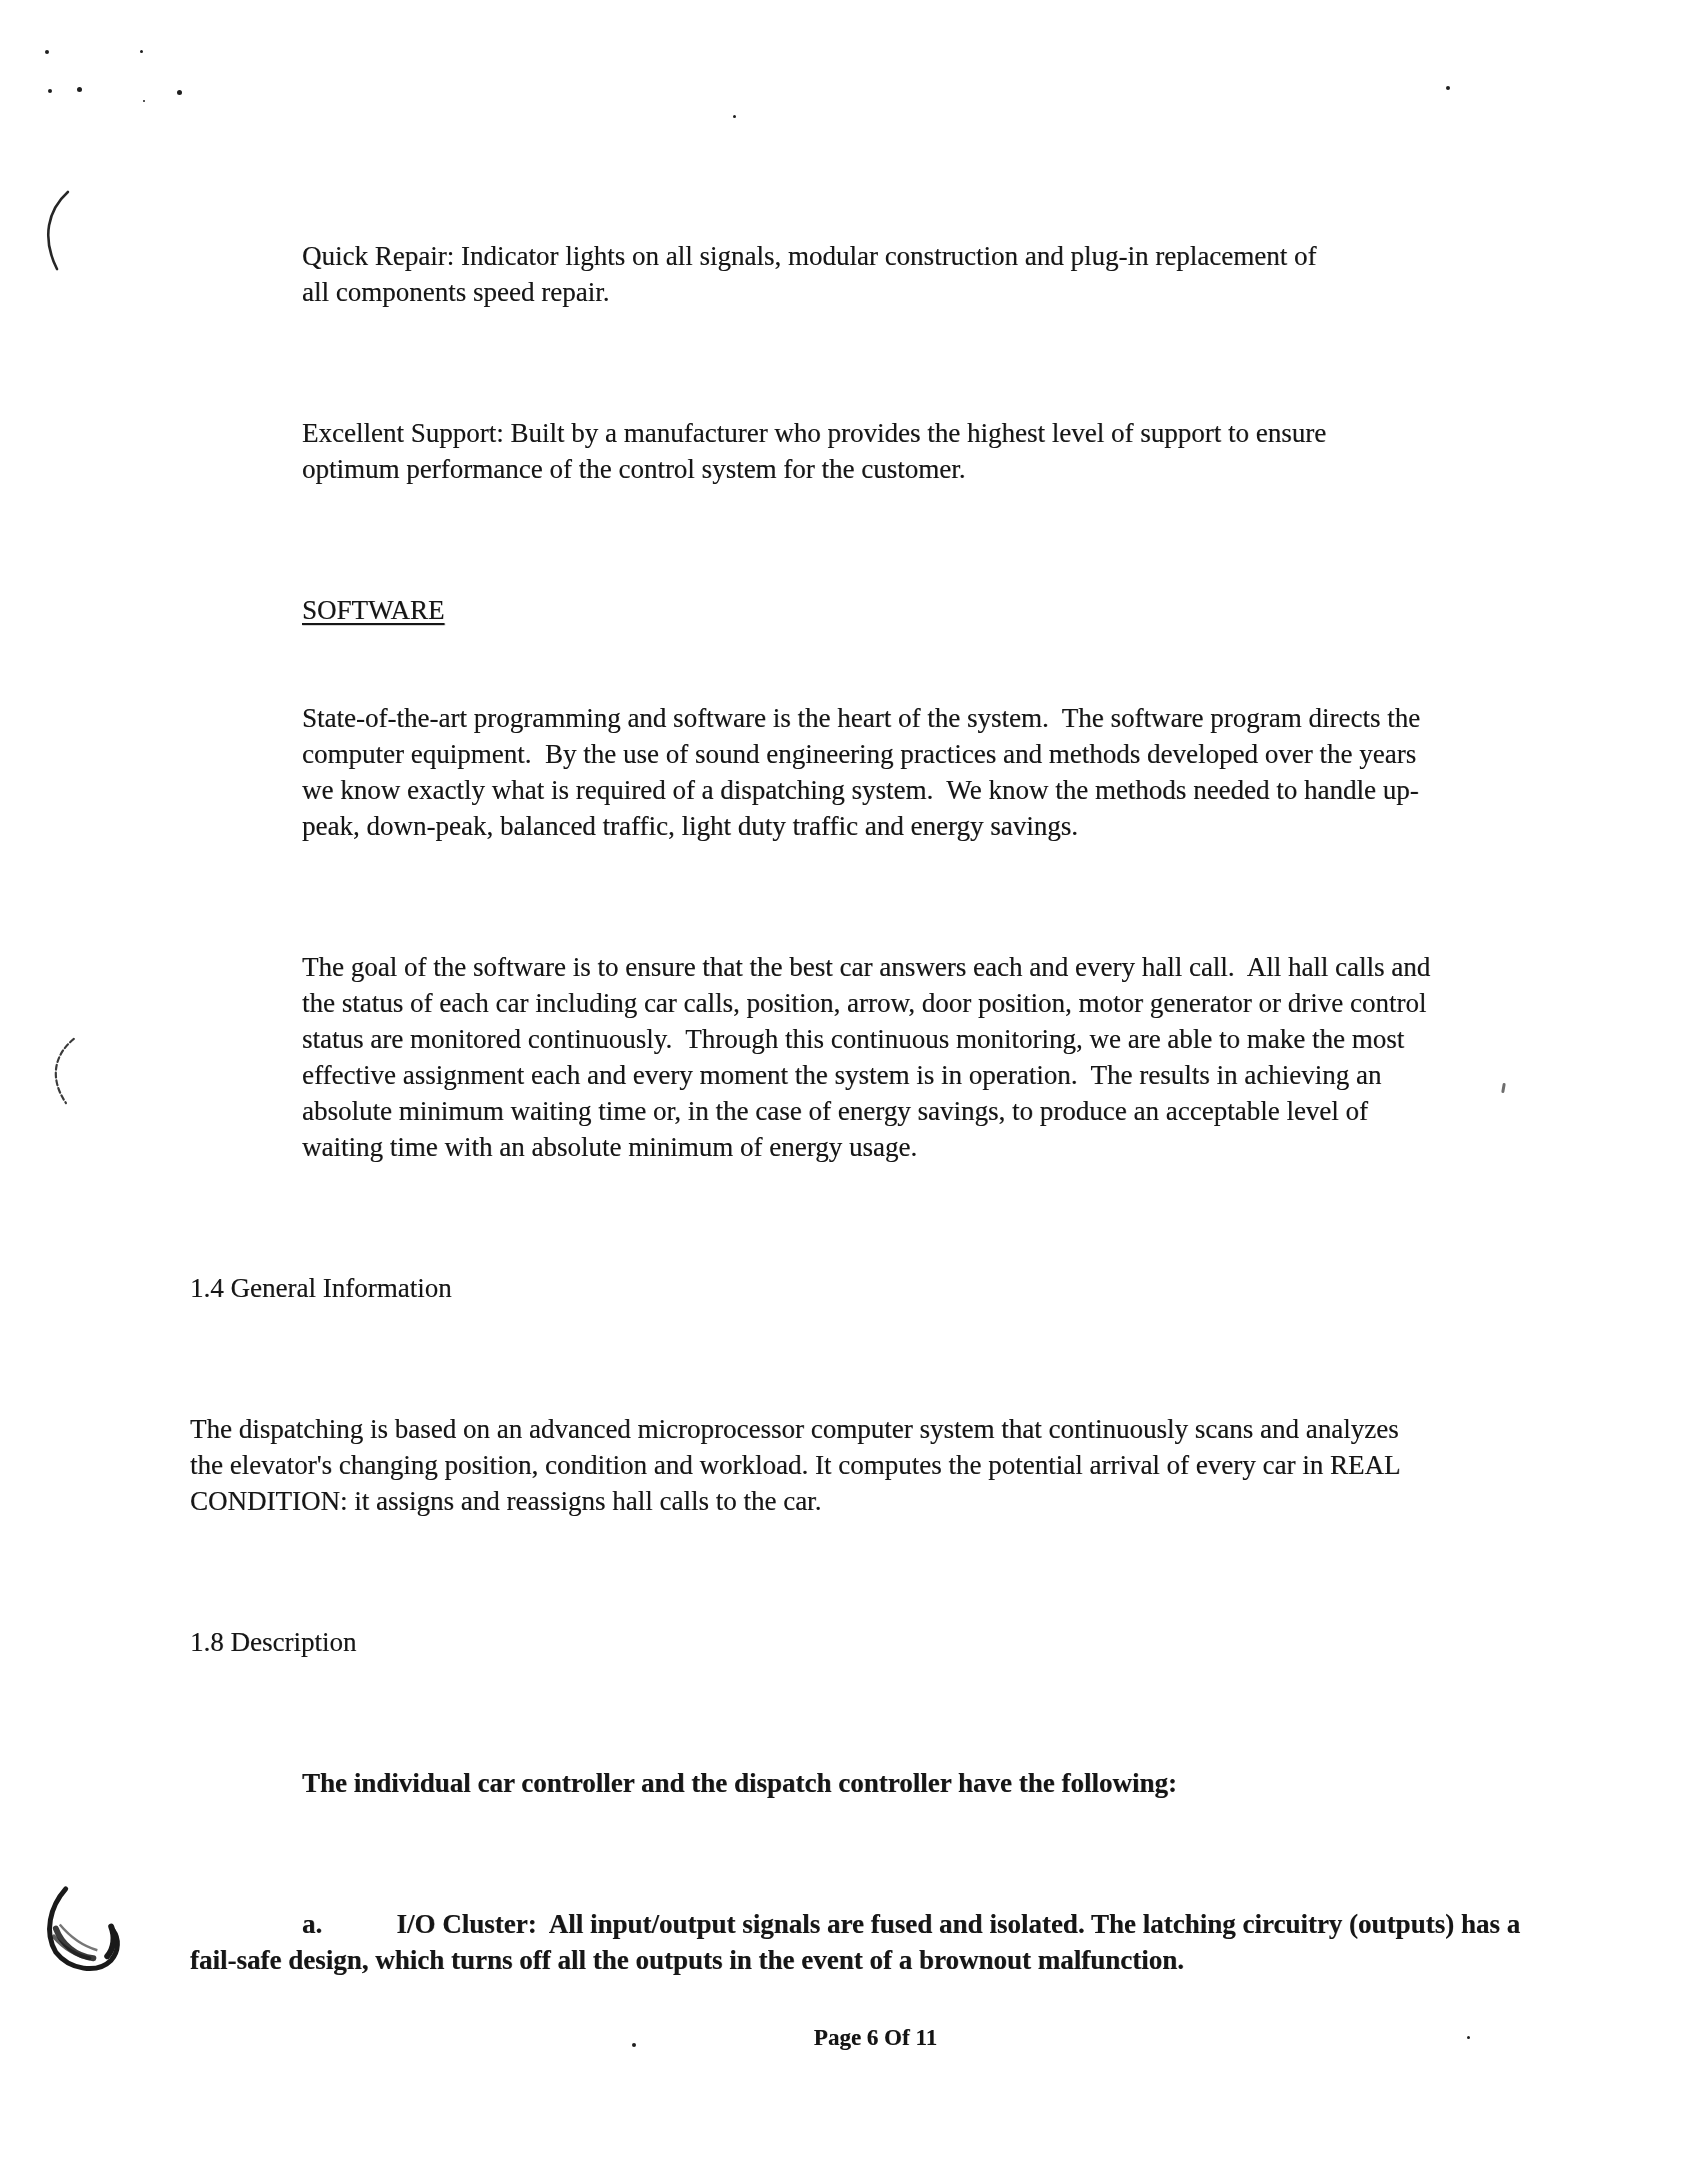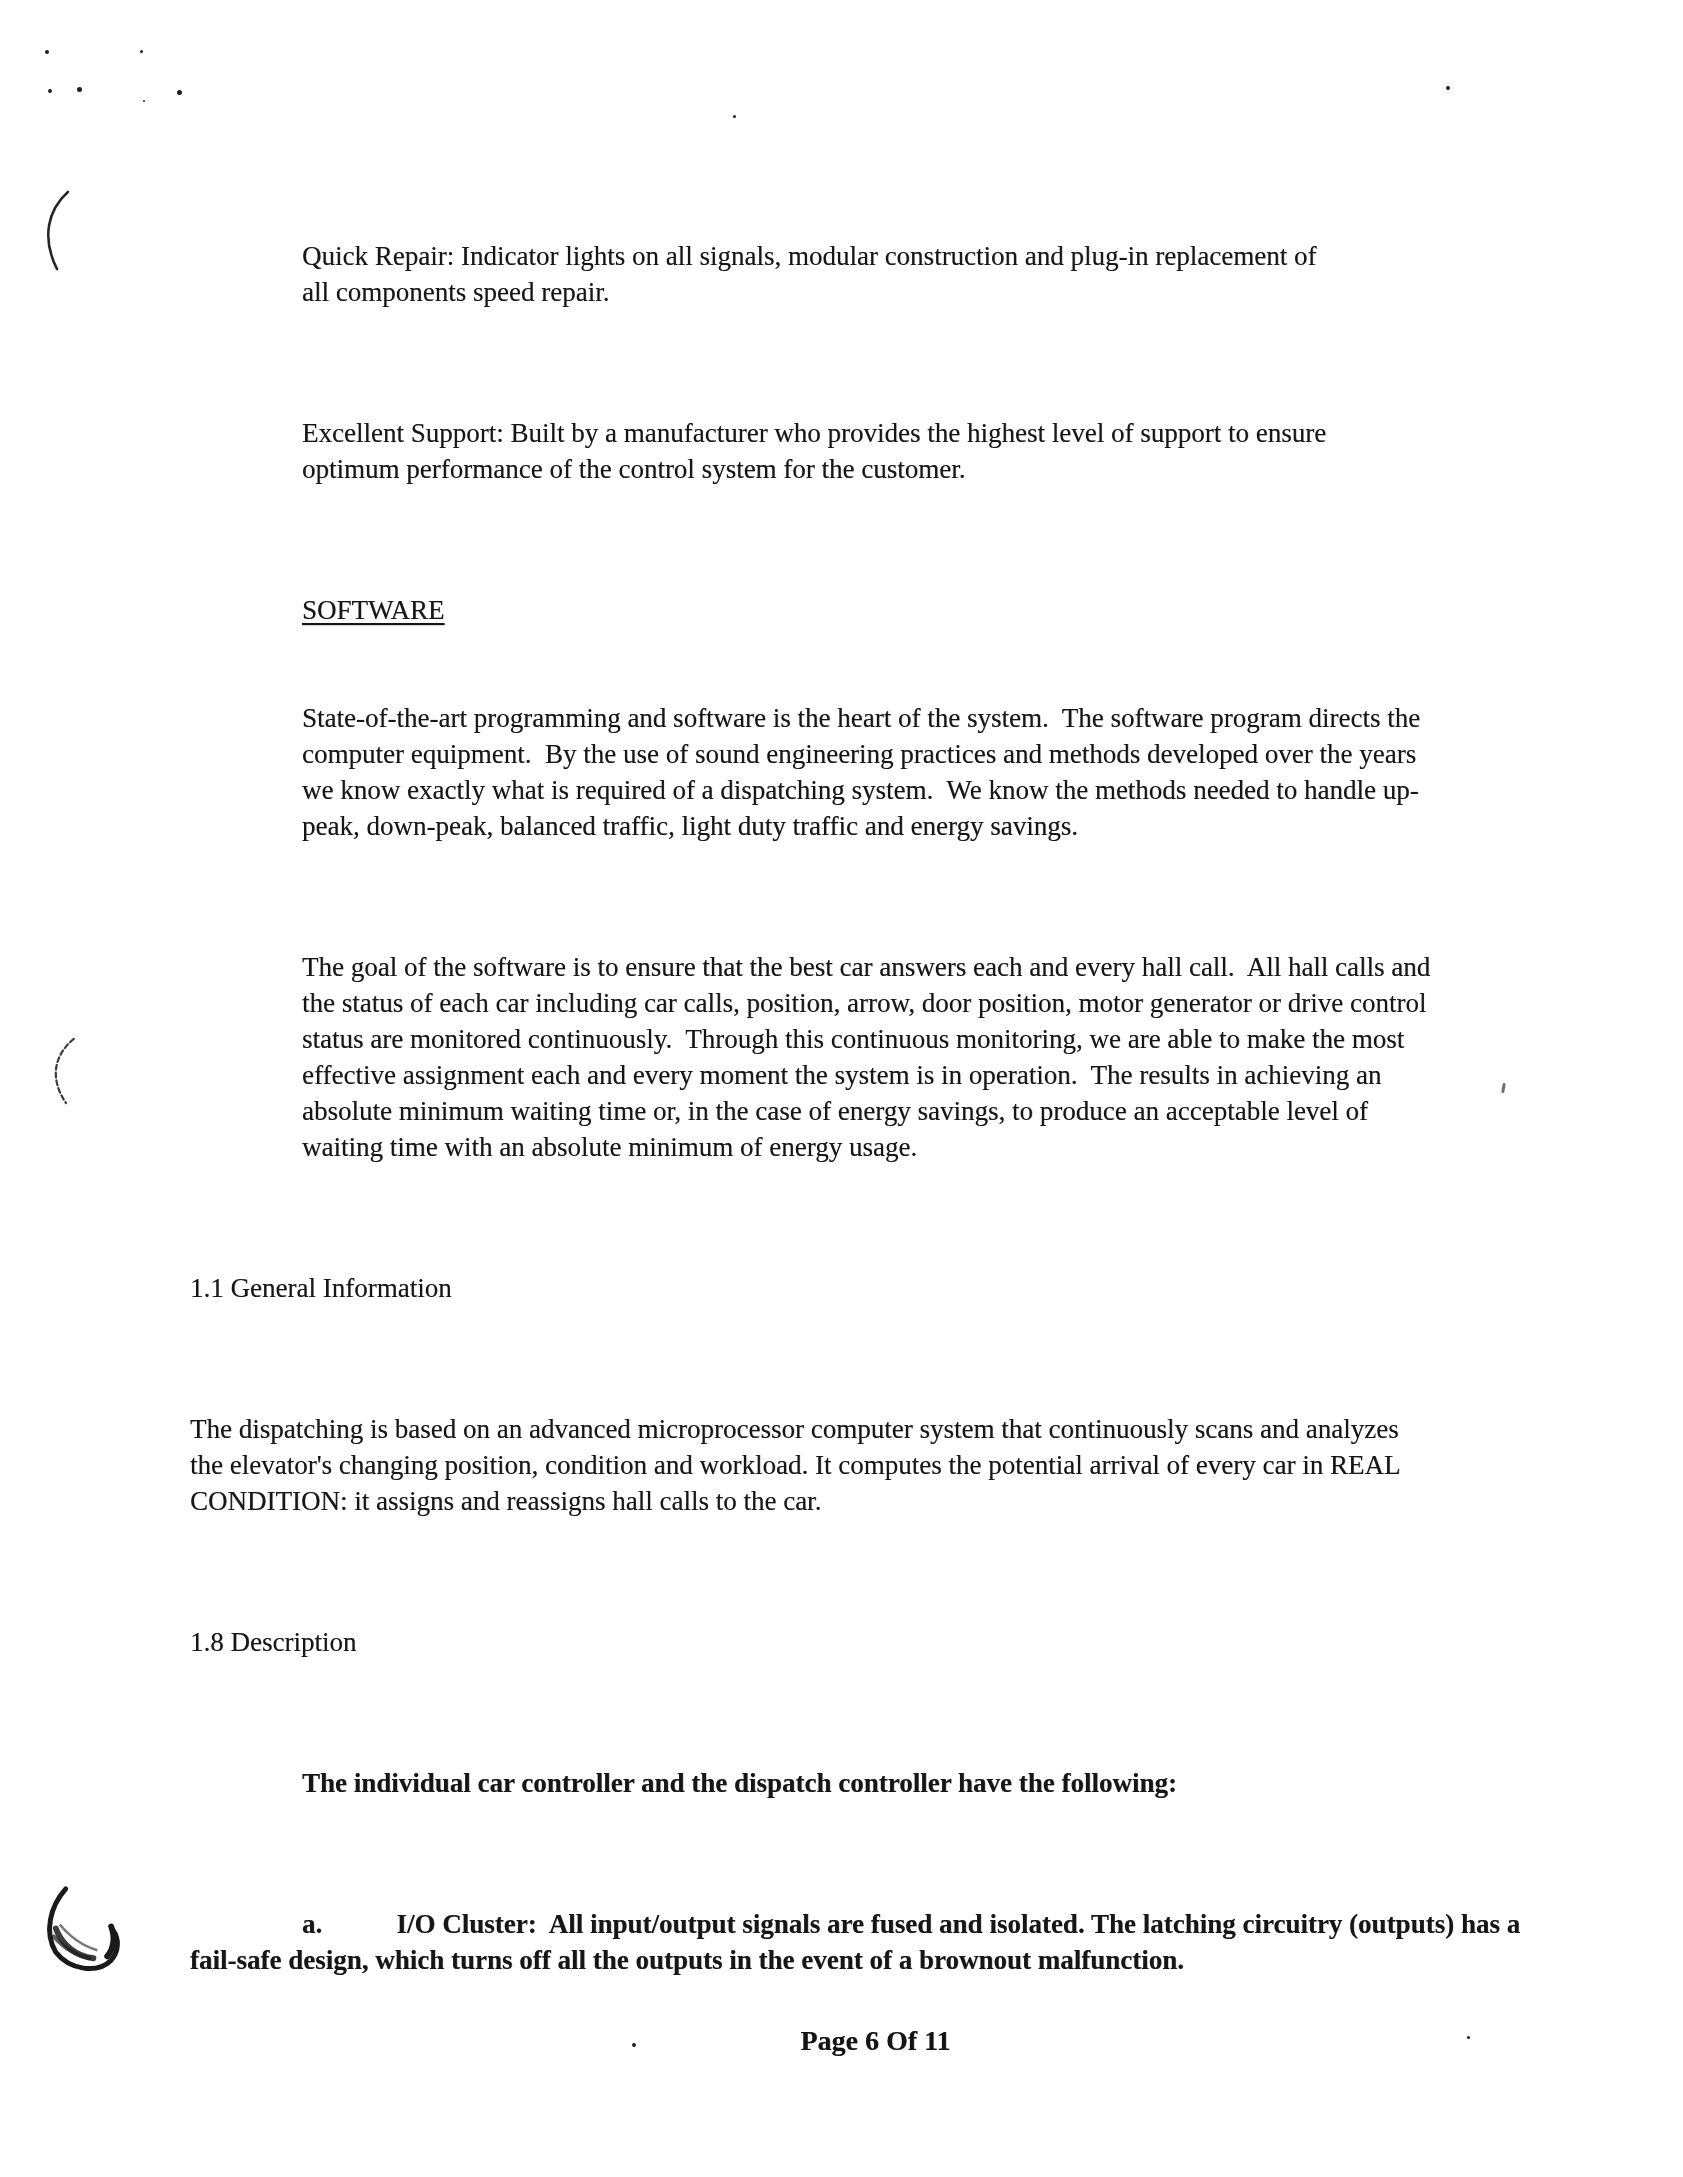--- a/index.html
+++ b/index.html
@@ -26,21 +26,21 @@
   .nogap{margin:0 !important;}
   .ind{margin-left:112px !important;}
   .blk.ind{margin:0 0 33px 112px !important;}
   .hang{text-indent:112px;font-weight:bold;}
   .underline{text-decoration:underline;text-underline-offset:4px;}
   .footer{
     position:absolute;
     left:190px;top:2025px;
     width:1371px;
     text-align:center;
-    font-size:28px;
+    font-size:23px;
     font-weight:700;
     color:#141414;
     text-shadow:0.4px 0.4px 0 rgba(25,25,25,0.5);
   }
   .speck{position:absolute;background:#1f1f1f;border-radius:50%;}
   .mark{position:absolute;}
   .tick{
     position:absolute;left:1502px;top:1083px;
     width:3px;height:10px;background:#4a4a4a;
     border-radius:2px;transform:rotate(10deg);opacity:.8;
@@ -88,21 +88,21 @@
     <p class="blk ind">State-of-the-art programming and software is the heart of the system.  The software program directs the
 computer equipment.  By the use of sound engineering practices and methods developed over the years
 we know exactly what is required of a dispatching system.  We know the methods needed to handle up-
 peak, down-peak, balanced traffic, light duty traffic and energy savings.</p>
     <p class="blk ind">The goal of the software is to ensure that the best car answers each and every hall call.  All hall calls and
 the status of each car including car calls, position, arrow, door position, motor generator or drive control
 status are monitored continuously.  Through this continuous monitoring, we are able to make the most
 effective assignment each and every moment the system is in operation.  The results in achieving an
 absolute minimum waiting time or, in the case of energy savings, to produce an acceptable level of
 waiting time with an absolute minimum of energy usage.</p>
-    <p class="blk">1.1 General Information</p>
+    <p class="blk">1.4 General Information</p>
     <p class="blk">The dispatching is based on an advanced microprocessor computer system that continuously scans and analyzes
 the elevator's changing position, condition and workload. It computes the potential arrival of every car in REAL
 CONDITION: it assigns and reassigns hall calls to the car.</p>
     <p class="blk">1.8 Description</p>
     <p class="blk hang">The individual car controller and the dispatch controller have the following:</p>
     <p class="blk hang">a.           I/O Cluster:  All input/output signals are fused and isolated. The latching circuitry (outputs) has a
 fail-safe design, which turns off all the outputs in the event of a brownout malfunction.</p>
     
     
     

